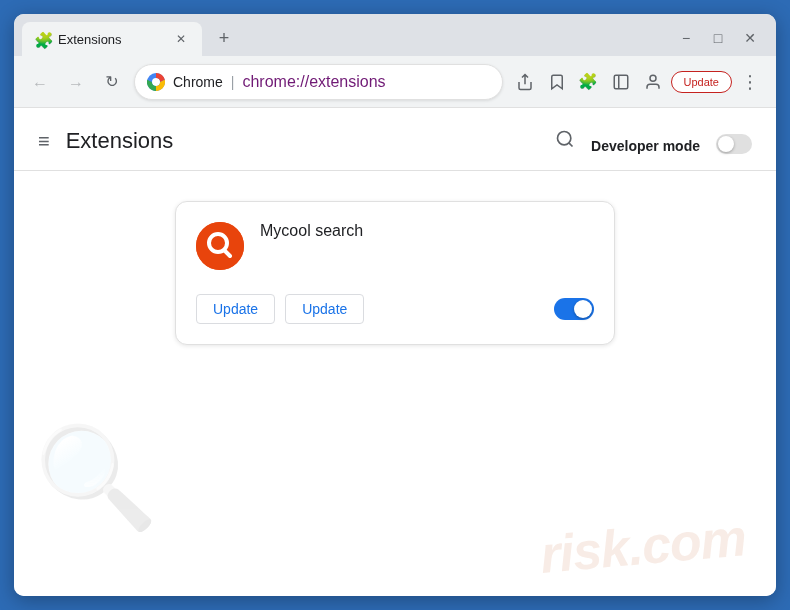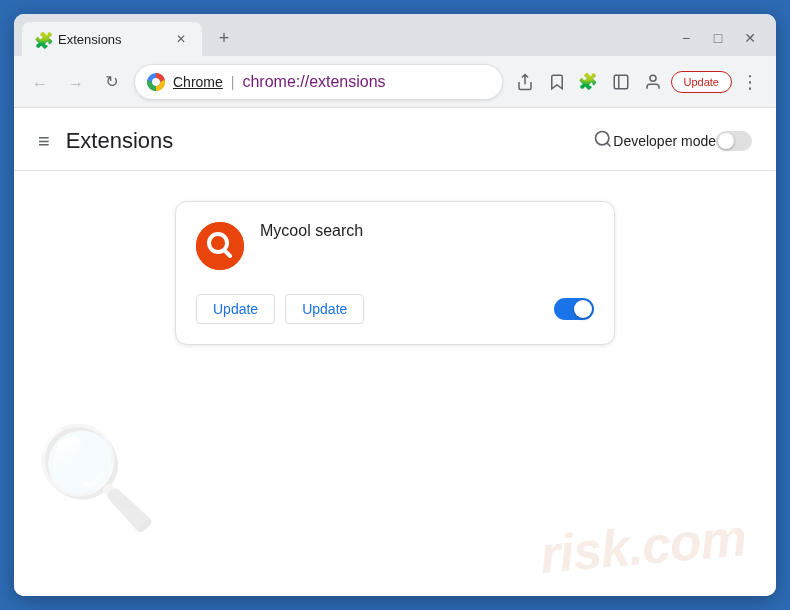--- a/index.html
+++ b/index.html
@@ -139,21 +139,20 @@
       padding: 0 12px;
       gap: 8px;
       border: 1px solid #e0e0e0;
       box-shadow: 0 1px 3px rgba(0,0,0,0.1);
     }
 
     .omnibox-site {
       font-size: 14px;
       color: #202124;
       font-weight: 500;
-      text-decoration: underline;
     }
 
     .omnibox-separator {
       color: #9aa0a6;
       font-size: 14px;
     }
 
     .omnibox-url {
       font-size: 16px;
       color: #701a75;
@@ -231,22 +230,23 @@
     }
 
     .ext-title {
       font-size: 22px;
       font-weight: 400;
       color: #202124;
     }
 
     .ext-right {
       display: flex;
-      align-items: center;
-      gap: 0;
+      align-items: flex-end;
+      gap: 16px;
+      font-weight: bold;
     }
 
     .search-icon-btn {
       font-size: 20px;
       color: #5f6368;
       cursor: pointer;
     }
 
     .dev-mode-label {
       font-size: 14px;

